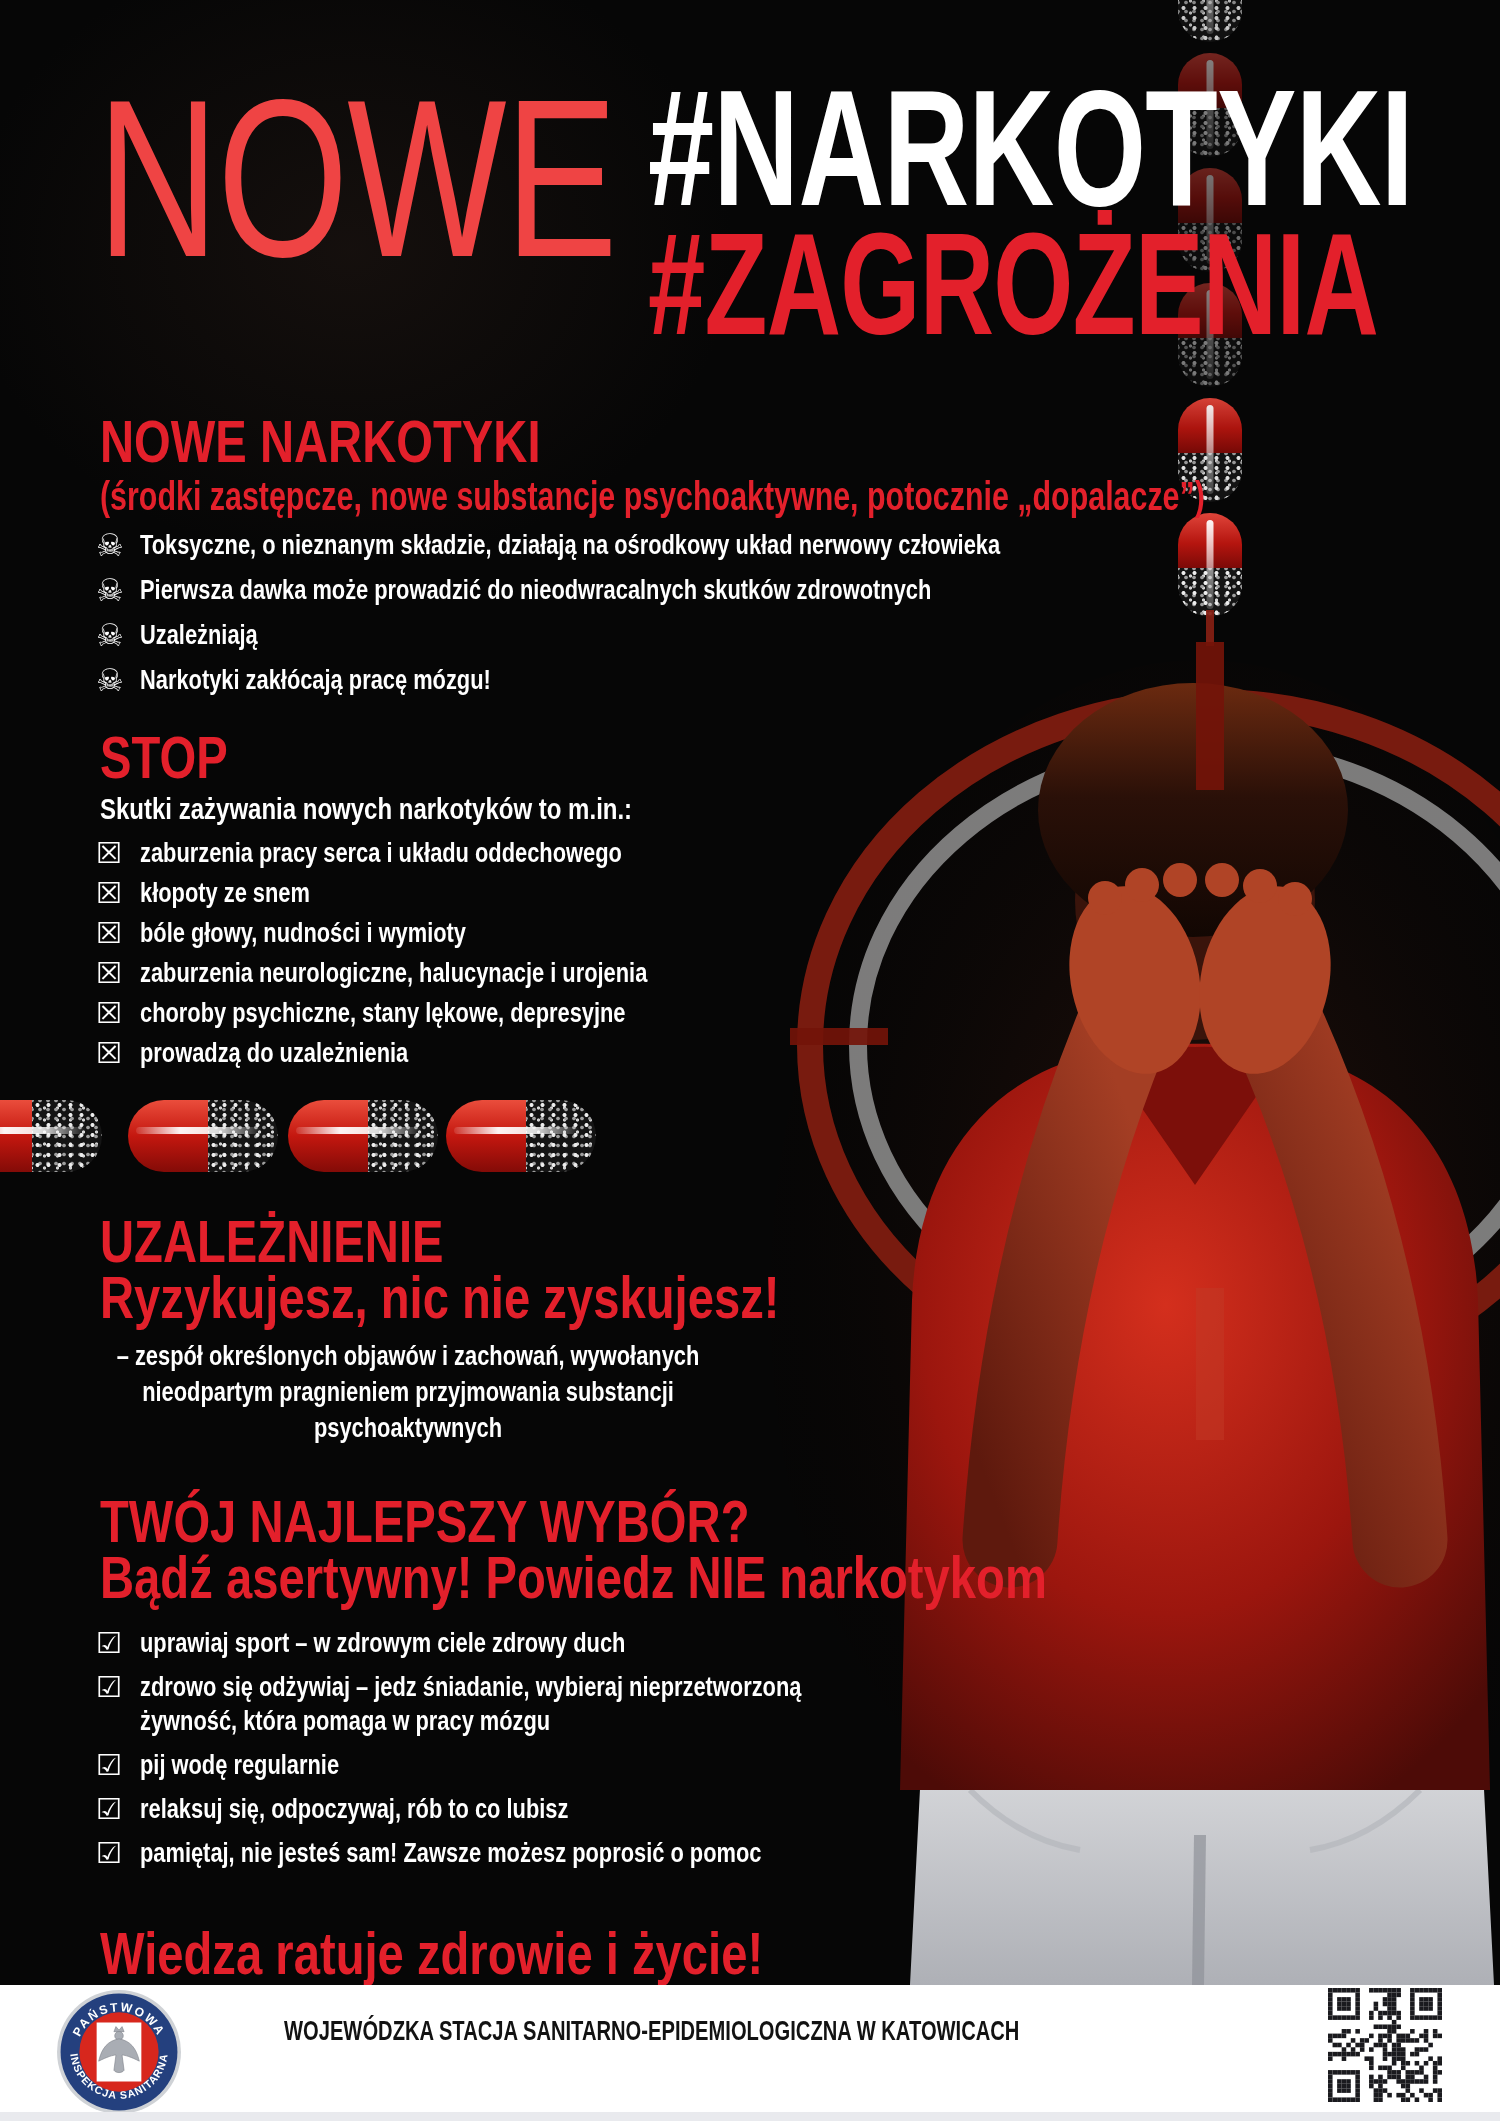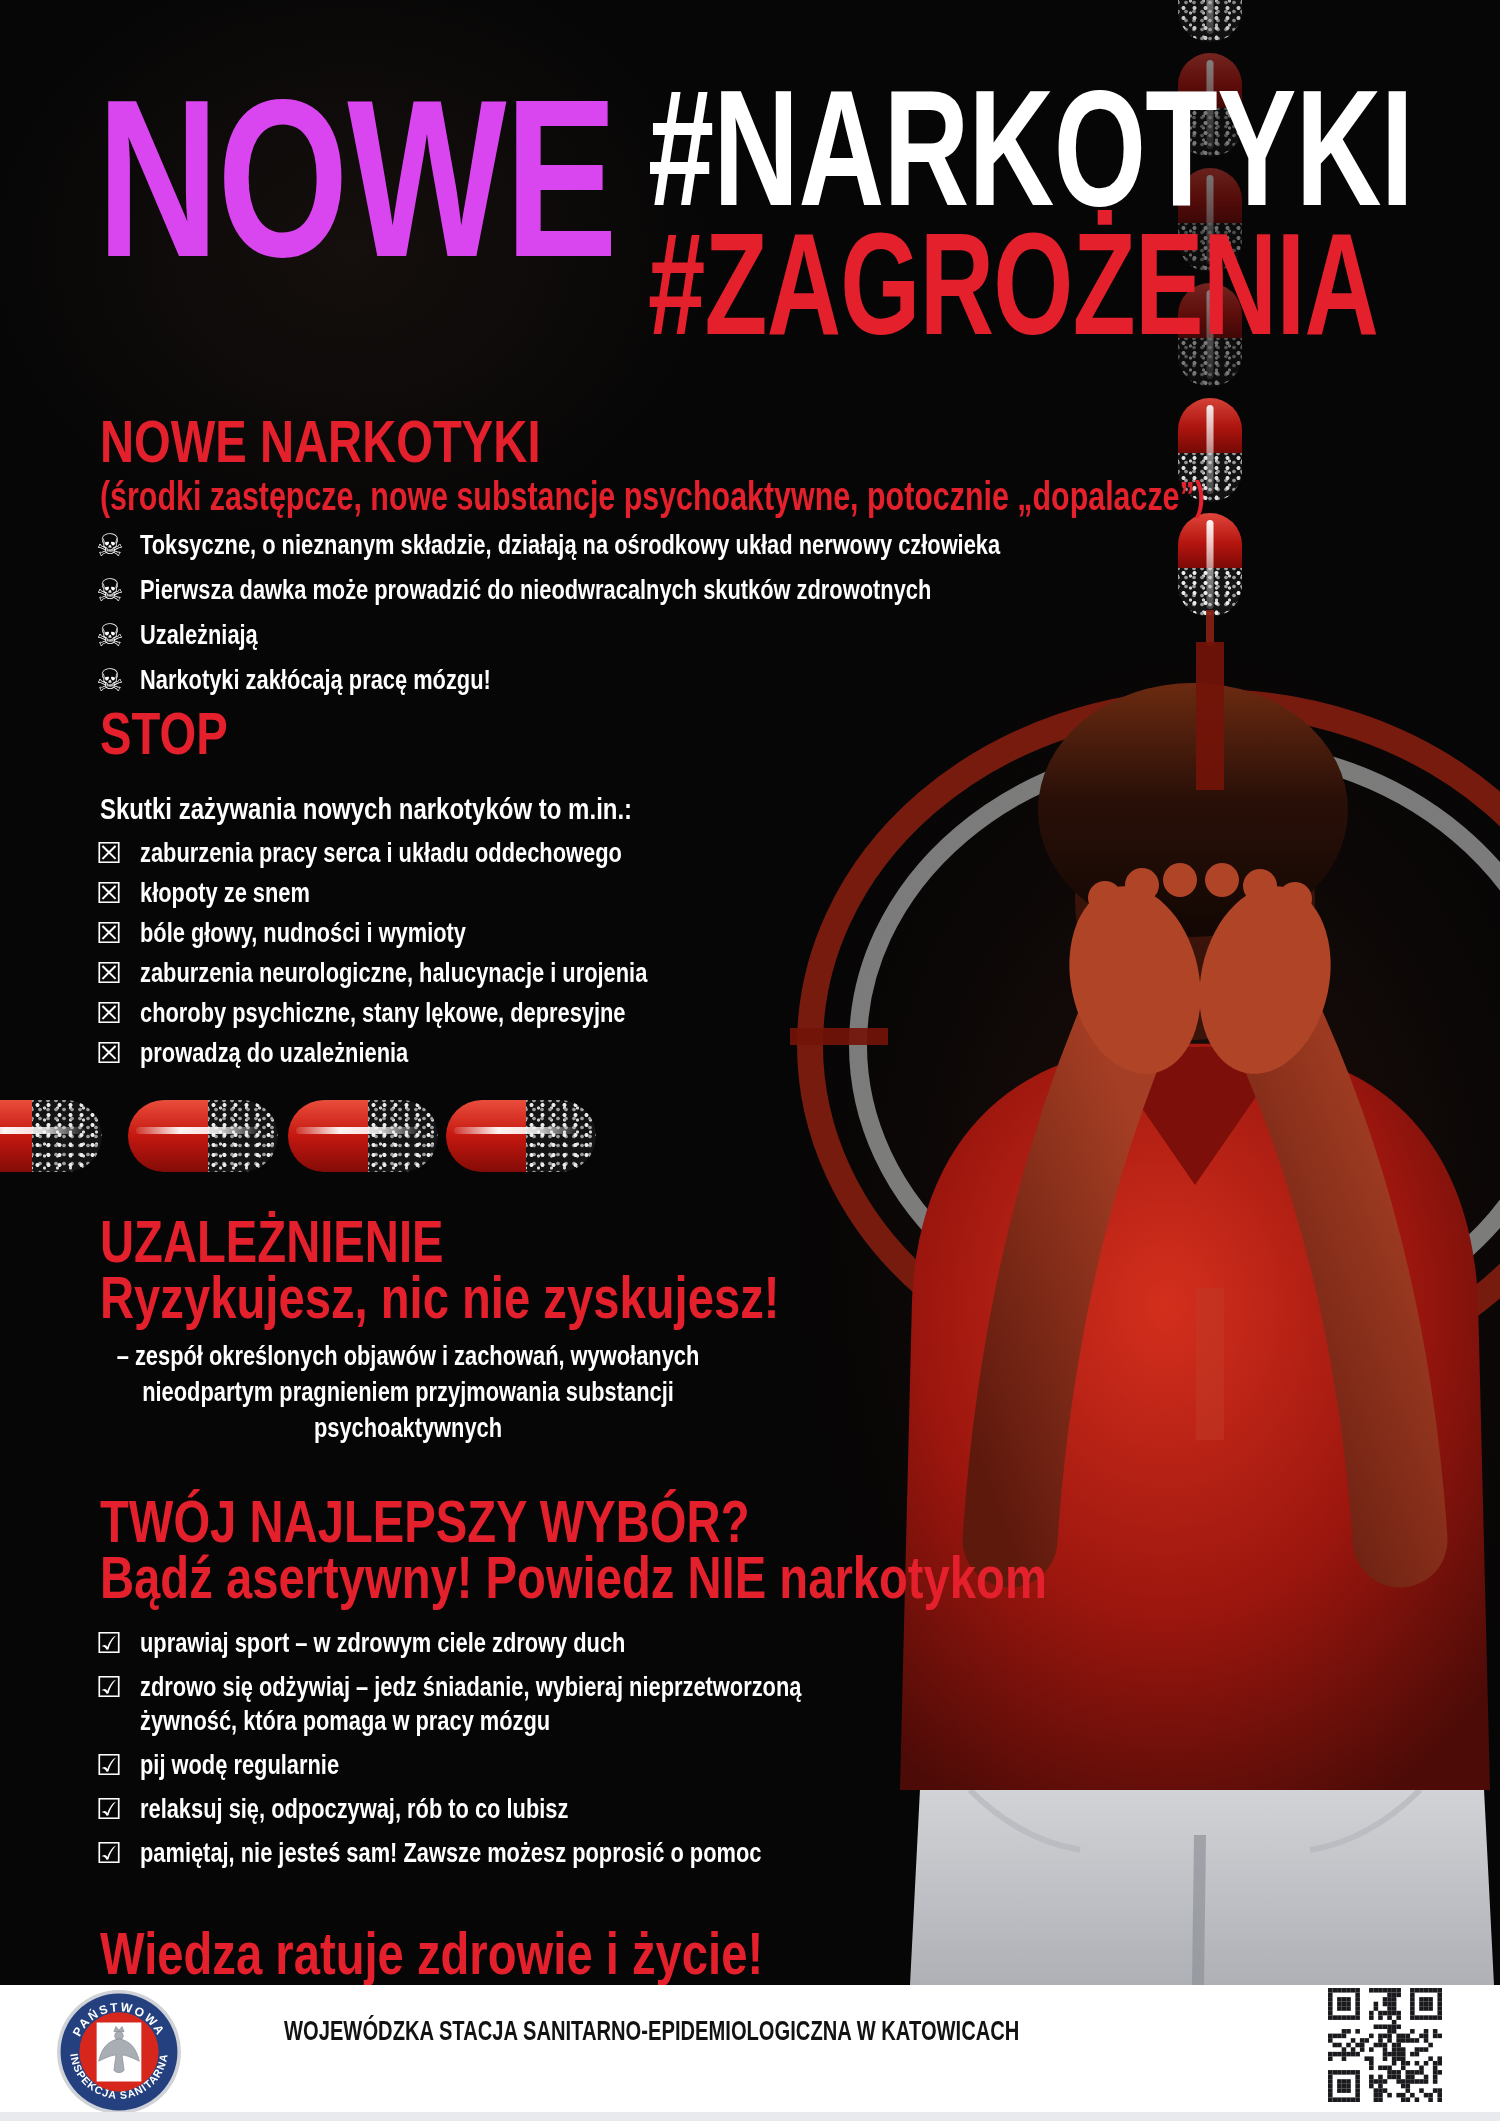--- a/index.html
+++ b/index.html
@@ -38,21 +38,21 @@
       background-image:radial-gradient(circle,#ededed 1.6px, rgba(0,0,0,0) 2.4px),
                        radial-gradient(circle,#9f9f9f 1.4px, rgba(0,0,0,0) 2.2px),
                        radial-gradient(circle,#d3d3d3 1.2px, rgba(0,0,0,0) 2px);
       background-size:11px 10px, 8px 9px, 13px 12px;
       background-position:0 0, 4px 5px, 6px 2px;}
   .ph .shine{position:absolute; left:5%; top:38%; width:84%; height:7px; border-radius:4px;
       background:linear-gradient(90deg, rgba(255,255,255,.1), rgba(255,255,255,.95) 35%, rgba(255,255,255,.85) 65%, rgba(255,255,255,0));}
   
   .abs{position:absolute; z-index:5;}
   .sx{display:inline-block; transform-origin:left top; white-space:nowrap;}
-  .title-main{left:97px; top:66px; font-size:225px; line-height:1; font-weight:bold; color:#d946ef;}
+  .title-main{left:97px; top:66px; font-size:225px; line-height:1; font-weight:normal; color:#ef4444;}
   .title-main .sx{transform:scaleX(.75); letter-spacing:-2px;}
   .title-h1{left:648px; top:66px; font-size:165px; line-height:1; font-weight:bold; color:#fff;}
   .title-h1 .sx{transform:scaleX(.72); letter-spacing:-1px;}
   .title-h2{left:648px; top:212px; font-size:145px; line-height:1; font-weight:bold; color:#e3202b;}
   .title-h2 .sx{transform:scaleX(.71); letter-spacing:-1px;}
   .h-red{font-size:59px; line-height:1.02; font-weight:bold; color:#e3202b;}
   .h-red .sx{transform:scaleX(.8);}
   .sub-red{font-size:40px; font-weight:bold; color:#e3202b;}
   .sub-red .sx{transform:scaleX(.76);}
   .intro-white{font-size:30px; font-weight:bold; color:#fff;}
@@ -222,21 +222,21 @@
     <div class="row">
       <span class="ic">☠</span>
       <span class="txt">Uzależniają</span>
     </div>
     <div class="row">
       <span class="ic">☠</span>
       <span class="txt">Narkotyki zakłócają pracę mózgu!</span>
     </div>
   </div>
 
-  <div class="abs h-red" style="left:100px; top:704px;"><span class="sx">STOP</span></div>
+  <div class="abs h-red" style="left:100px; top:728px;"><span class="sx">STOP</span></div>
   <div class="abs intro-white" style="left:100px; top:792px;"><span class="sx">Skutki zażywania nowych narkotyków to m.in.:</span></div>
 
   <div class="list x-list">
     <div class="row">
       <span class="ic">☒</span>
       <span class="txt">zaburzenia pracy serca i układu oddechowego</span>
     </div>
     <div class="row">
       <span class="ic">☒</span>
       <span class="txt">kłopoty ze snem</span>

